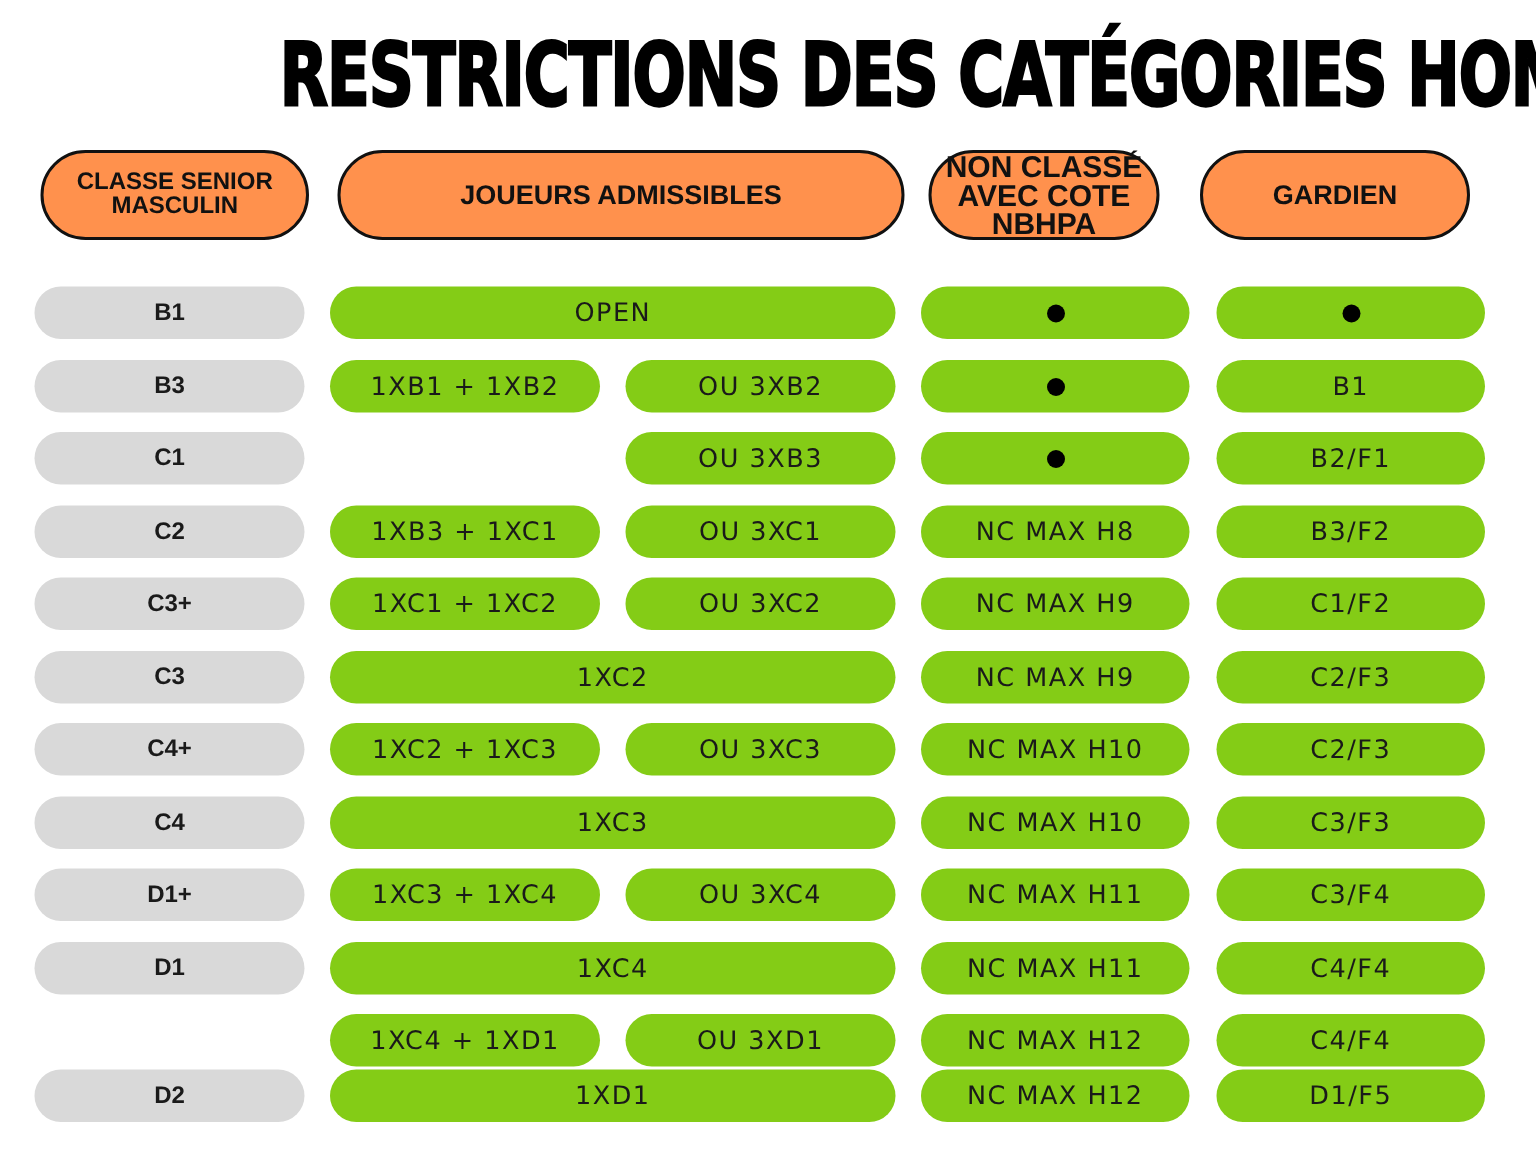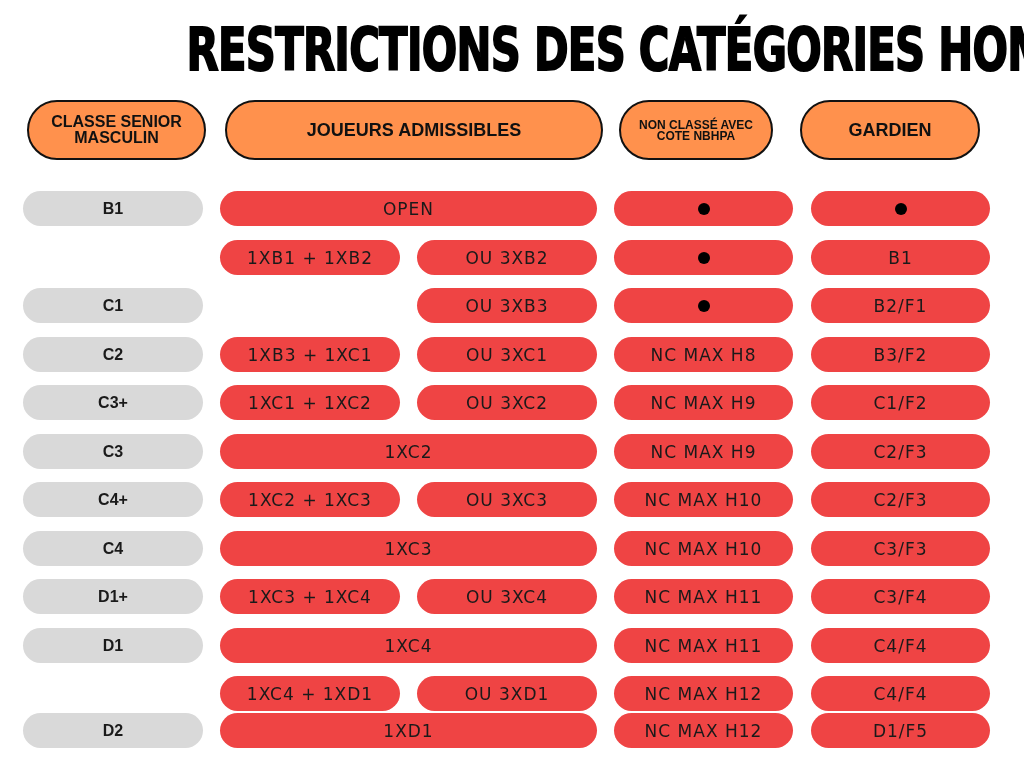--- a/index.html
+++ b/index.html
@@ -19,27 +19,27 @@
   }
   .hdr {
     position: absolute; top: 100px; height: 60px; box-sizing: border-box;
     background: #ff914d; border: 2px solid #111; border-radius: 30px;
     display: flex; align-items: center; justify-content: center; text-align: center;
     font-family: "Liberation Sans", sans-serif; font-weight: bold; color: #111;
     line-height: 1.0;
   }
   .hdr.h1 { left: 27px; width: 179px; font-size: 16px; }
   .hdr.h2 { left: 225px; width: 378px; font-size: 18px; }
-  .hdr.h3 { left: 619px; width: 154px; font-size: 12px; line-height: 0.95; padding-top: 2px; }
+  .hdr.h3 { left: 619px; width: 154px; font-size: 20px; line-height: 0.95; padding-top: 2px; }
   .hdr.h4 { left: 800px; width: 180px; font-size: 18px; }
   .rows { position: absolute; left: 0; top: 191px; width: 1024px; }
   .row { position: absolute; left: 0; width: 1024px; height: 35px; }
   .pill {
     position: absolute; top: 0; height: 35px; border-radius: 18px;
-    background: #ef4444; display: flex; align-items: center; justify-content: center;
+    background: #84cc16; display: flex; align-items: center; justify-content: center;
     font-family: "DejaVu Sans", sans-serif; font-size: 17px; letter-spacing: 1px; color: #1a1a1a;
     white-space: nowrap;
   }
   .pill.cls { left: 23px; width: 180px; background: #d9d9d9; font-family: "Liberation Sans", sans-serif; font-weight: bold; font-size: 16px; letter-spacing: 0; }
   .pill.wide { left: 220px; width: 377px; }
   .pill.left { left: 220px; width: 180px; }
   .pill.right { left: 417px; width: 180px; }
   .pill.nc { left: 614px; width: 179px; }
   .pill.gk { left: 811px; width: 179px; }
   .dot { width: 12px; height: 12px; border-radius: 50%; background: #000; display: inline-block; }
@@ -59,20 +59,21 @@
       <div class="pill cls">B1</div>
       <div class="pill wide">OPEN</div>
       <div class="pill nc">
         <span class="dot"></span>
       </div>
       <div class="pill gk">
         <span class="dot"></span>
       </div>
     </div>
     <div class="row" style="top: 49px;">
+      <div class="pill cls">B3</div>
       <div class="pill left">1XB1 + 1XB2</div>
       <div class="pill right">OU 3XB2</div>
       <div class="pill nc">
         <span class="dot"></span>
       </div>
       <div class="pill gk">B1</div>
     </div>
     <div class="row" style="top: 97px;">
       <div class="pill cls">C1</div>
       <div class="pill right">OU 3XB3</div>

